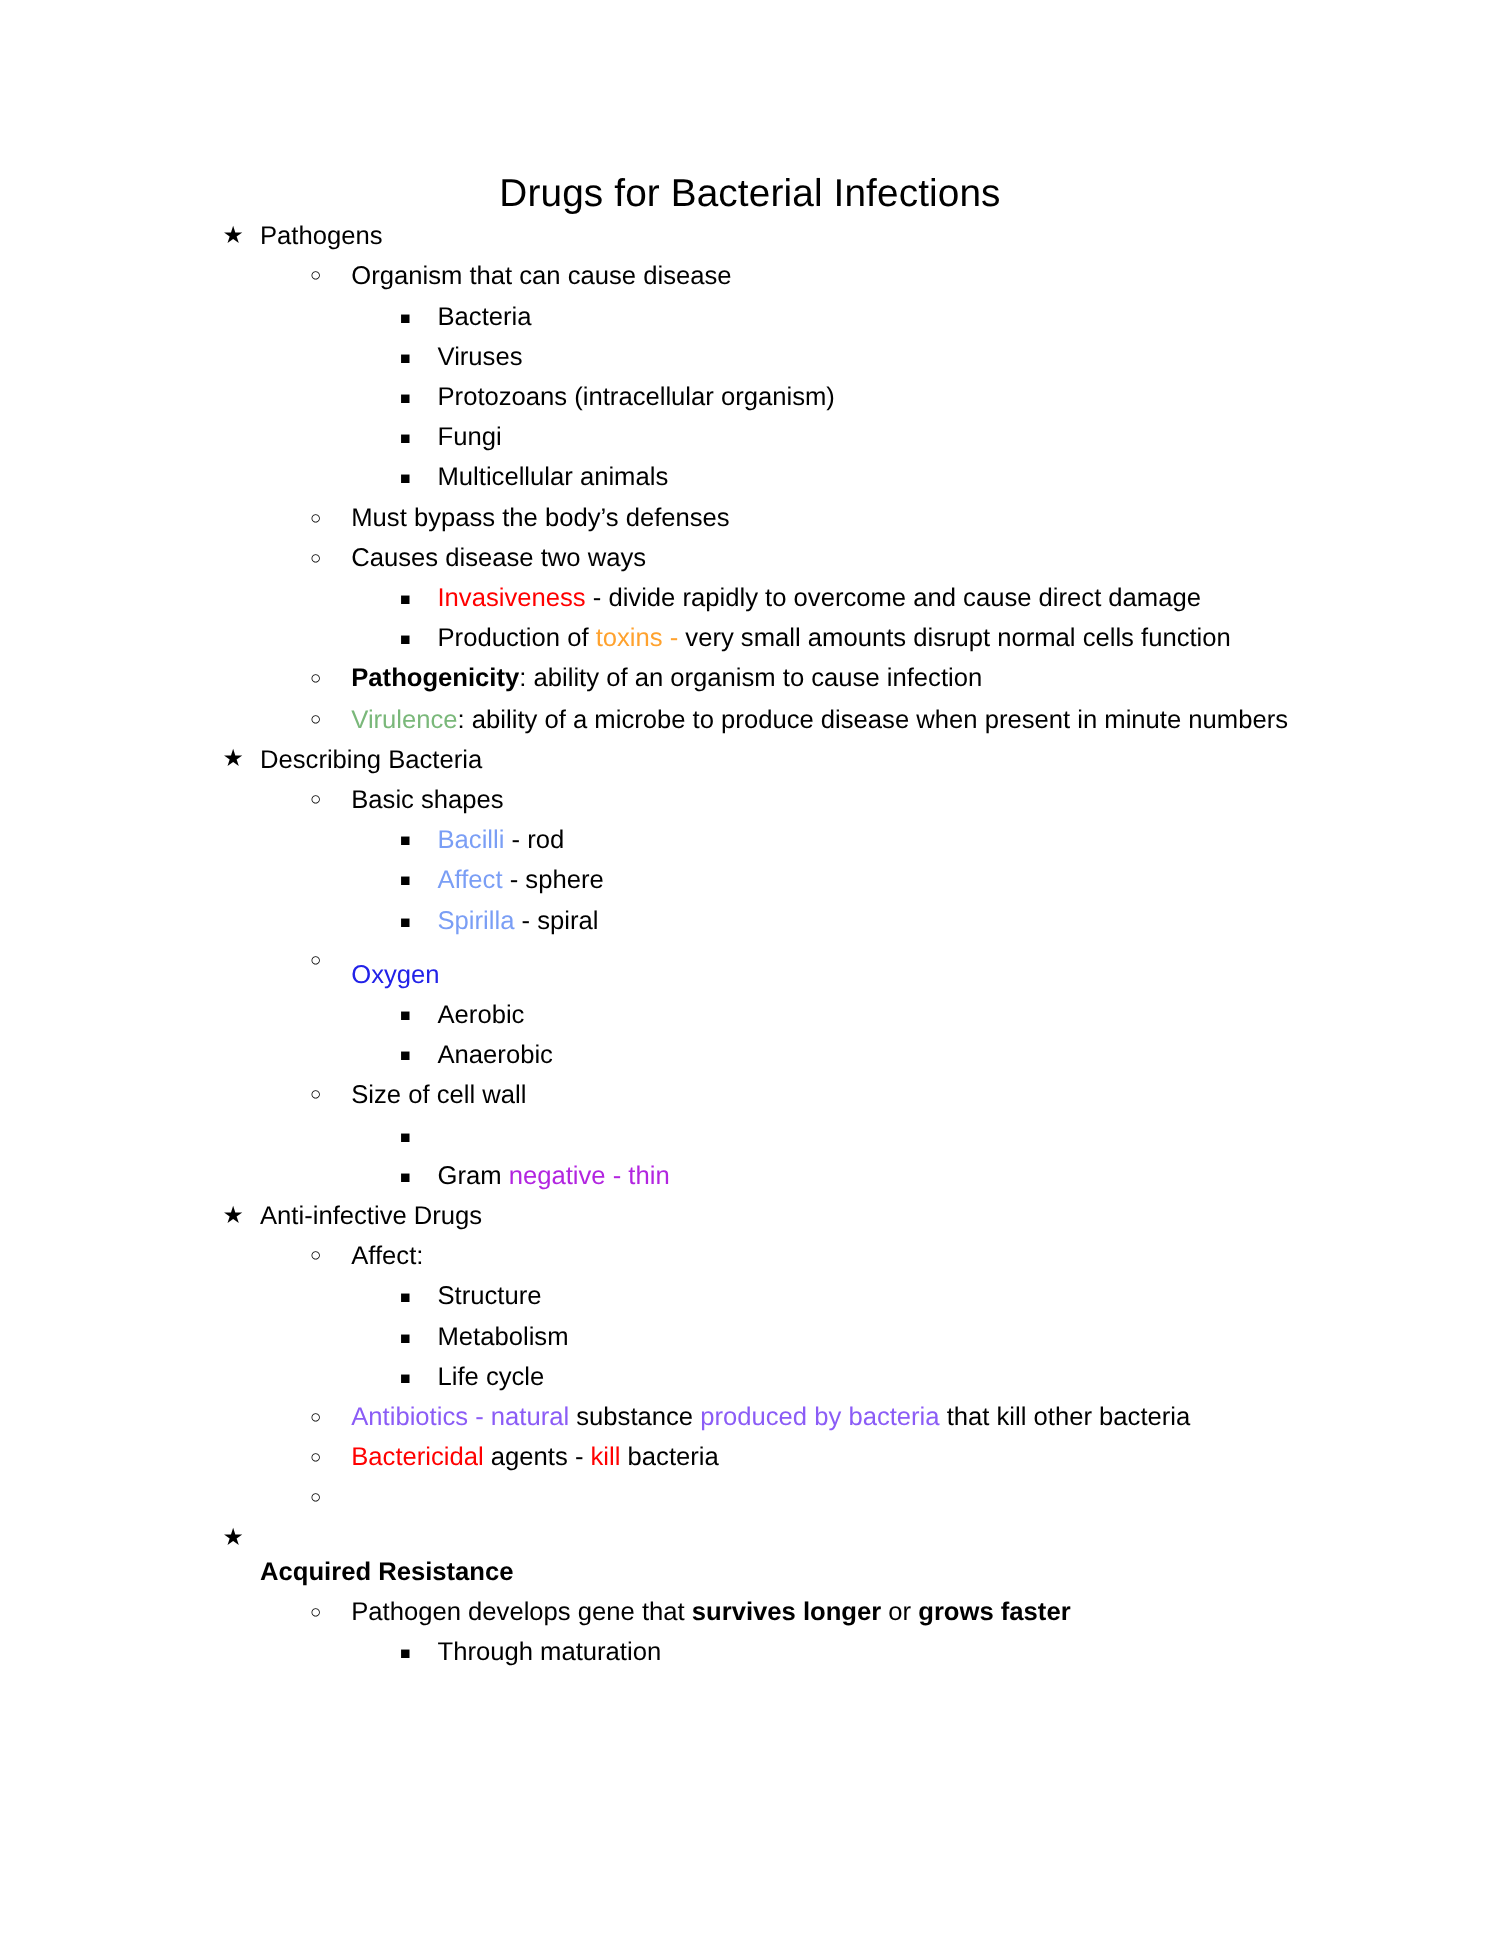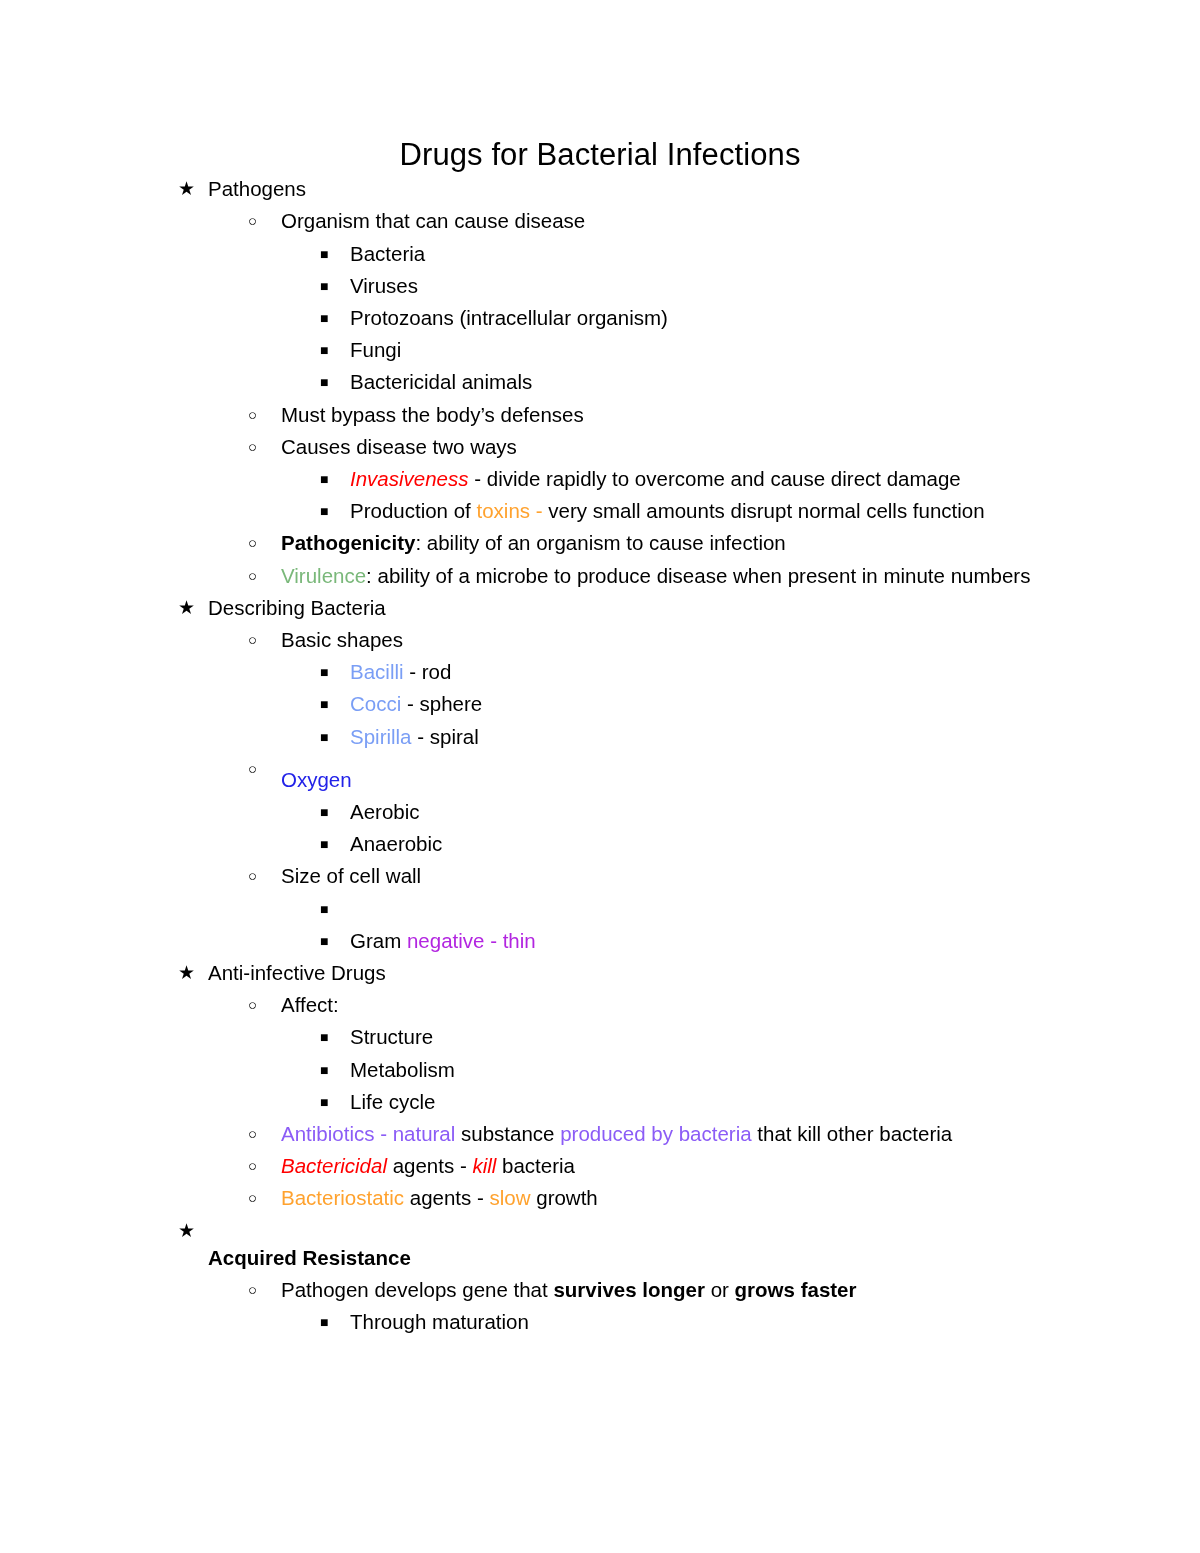--- a/index.html
+++ b/index.html
@@ -69,21 +69,21 @@
   .text {
     flex: 1 1 auto;
     max-width: 760px;
   }
   .lvl2 .text { max-width: 790px; }
   .lvl3 .text { max-width: 745px; }
 
   .bold-head { font-weight: bold; margin-top: 27px; }
 
   
-  .c-red     { color: #ff0000; font-style: italic; }
+  .c-red     { color: #ff0000; }
   .c-orange  { color: #ffa22e; }
   .c-gold    { color: #000000; font-weight: bold; }
   .c-green   { color: #7ab87a; }
   .c-blue-lt { color: #7a9ef5; }
   .c-blue    { color: #2222e8; margin-top: 11px; }
   .c-purple  { color: #b225e0; }
   .c-magenta { color: #8b5cf6; }
 </style>
 </head>
 <body>
@@ -115,21 +115,21 @@
     <div class="row lvl3">
       <span class="bullet bullet-square">■</span>
       <span class="text">Protozoans (intracellular organism)</span>
     </div>
     <div class="row lvl3">
       <span class="bullet bullet-square">■</span>
       <span class="text">Fungi</span>
     </div>
     <div class="row lvl3">
       <span class="bullet bullet-square">■</span>
-      <span class="text">Bactericidal animals</span>
+      <span class="text">Multicellular animals</span>
     </div>
 
     <div class="row lvl2">
       <span class="bullet bullet-circle">○</span>
       <span class="text">Must bypass the body’s defenses</span>
     </div>
 
     <div class="row lvl2">
       <span class="bullet bullet-circle">○</span>
       <span class="text">Causes disease two ways</span>
@@ -164,21 +164,21 @@
       <span class="bullet bullet-circle">○</span>
       <span class="text">Basic shapes</span>
     </div>
 
     <div class="row lvl3">
       <span class="bullet bullet-square">■</span>
       <span class="text"><span class="c-blue-lt">Bacilli</span><span> - rod</span></span>
     </div>
     <div class="row lvl3">
       <span class="bullet bullet-square">■</span>
-      <span class="text"><span class="c-blue-lt">Cocci</span><span> - sphere</span></span>
+      <span class="text"><span class="c-blue-lt">Affect</span><span> - sphere</span></span>
     </div>
     <div class="row lvl3">
       <span class="bullet bullet-square">■</span>
       <span class="text"><span class="c-blue-lt">Spirilla</span><span> - spiral</span></span>
     </div>
 
     <div class="row lvl2">
       <span class="bullet bullet-circle">○</span>
       <span class="text c-blue">Oxygen</span>
     </div>
@@ -233,21 +233,20 @@
       <span class="text"><span class="c-magenta">Antibiotics - natural</span><span> substance </span><span class="c-magenta">produced by bacteria</span><span> that kill other bacteria</span></span>
     </div>
 
     <div class="row lvl2">
       <span class="bullet bullet-circle">○</span>
       <span class="text"><span class="c-red">Bactericidal</span><span> agents - </span><span class="c-red">kill</span><span> bacteria</span></span>
     </div>
 
     <div class="row lvl2">
       <span class="bullet bullet-circle">○</span>
-      <span class="text"><span class="c-orange">Bacteriostatic</span><span> agents - </span><span class="c-orange">slow</span><span> growth</span></span>
     </div>
 
     <div class="row lvl1">
       <span class="bullet bullet-star">★</span>
       <span class="text bold-head">Acquired Resistance</span>
     </div>
 
     <div class="row lvl2">
       <span class="bullet bullet-circle">○</span>
       <span class="text"><span>Pathogen develops gene that </span><span class="c-gold">survives longer</span><span> or </span><span class="c-gold">grows faster</span></span>

